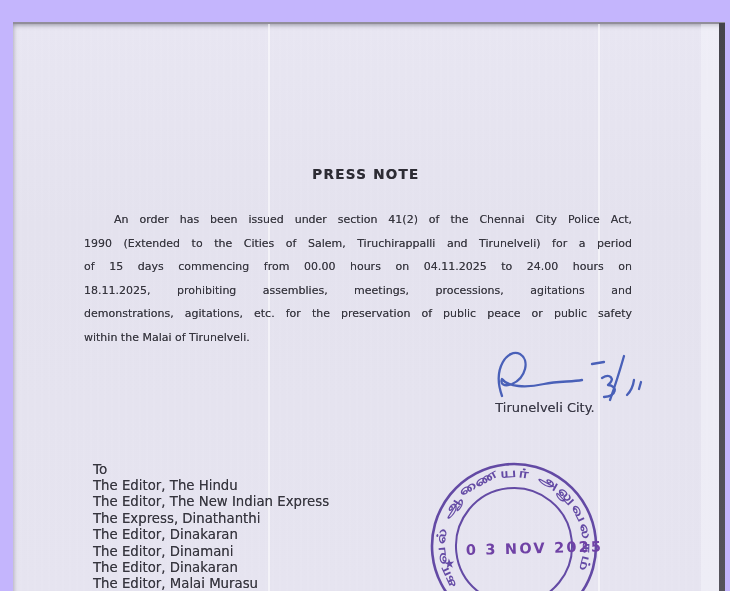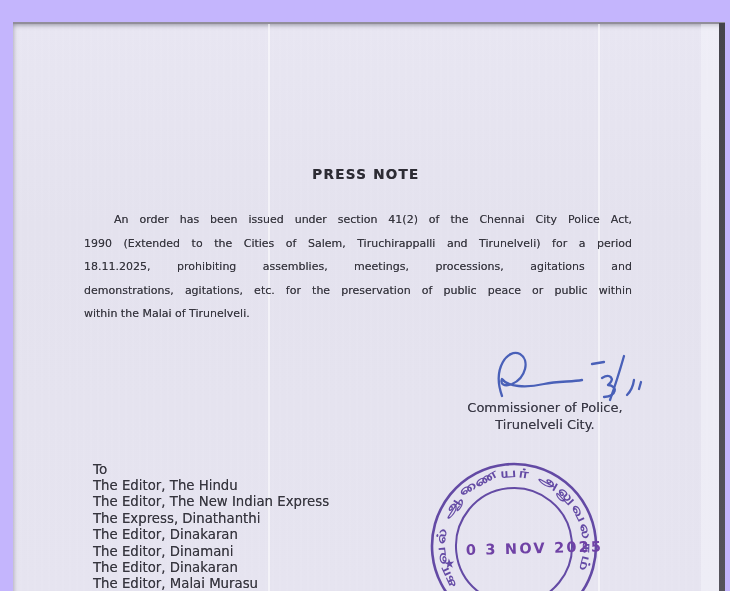--- a/index.html
+++ b/index.html
@@ -59,38 +59,38 @@
   <div class="edge-right-light"></div>
   <div class="edge-right"></div>
   <div class="crease c1"></div>
   <div class="crease c2"></div>
 
   <div class="title scan-text">PRESS NOTE</div>
 
   <div class="para scan-text">
     <div class="pline first">An order has been issued under section 41(2) of the Chennai City Police Act,</div>
     <div class="pline">1990 (Extended to the Cities of Salem, Tiruchirappalli and Tirunelveli) for a period</div>
+    <div class="pline">of 15 days commencing from 00.00 hours on 04.11.2025 to 24.00 hours on</div>
     <div class="pline">18.11.2025, prohibiting assemblies, meetings, processions, agitations and</div>
-    <div class="pline">demonstrations, agitations, etc. for the preservation of public peace or public within</div>
+    <div class="pline">demonstrations, agitations, etc. for the preservation of public peace or public safety</div>
     <div class="pline last">within the Malai of Tirunelveli.</div>
   </div>
 
   <svg class="signature-svg" viewBox="0 0 185 62">
     <g fill="none" stroke="#3c55b4" stroke-width="2.3" stroke-linecap="round" stroke-linejoin="round">
       <path d="M34,52 C24,24 40,4 52,10 C62,16 58,34 44,40 C36,43 32,40 34,35 C40,43 58,44 76,40 C90,37 104,38 114,36"></path>
       <path d="M124,20 l12,-2"></path>
       <path d="M134,34 c8,-5 14,1 6,7 c10,1 9,11 -4,12"></path>
       <path d="M156,12 C152,26 147,42 142,56"></path>
       <path d="M166,36 c-1,7 -4,12 -7,15"></path>
       <path d="M173,38 l-2,7"></path>
     </g>
   </svg>
 
   <div class="signatory scan-text">
-    <div>Commissioner of Police,</div>
     <div>Tirunelveli City.</div>
   </div>
 
   <div class="salutation scan-text">To</div>
 
   <div class="recipients scan-text">
     <div class="rline">The Editor, The Hindu</div>
     <div class="rline">The Editor, The New Indian Express</div>
     <div class="rline">The Express, Dinathanthi</div>
     <div class="rline">The Editor, Dinakaran</div>

